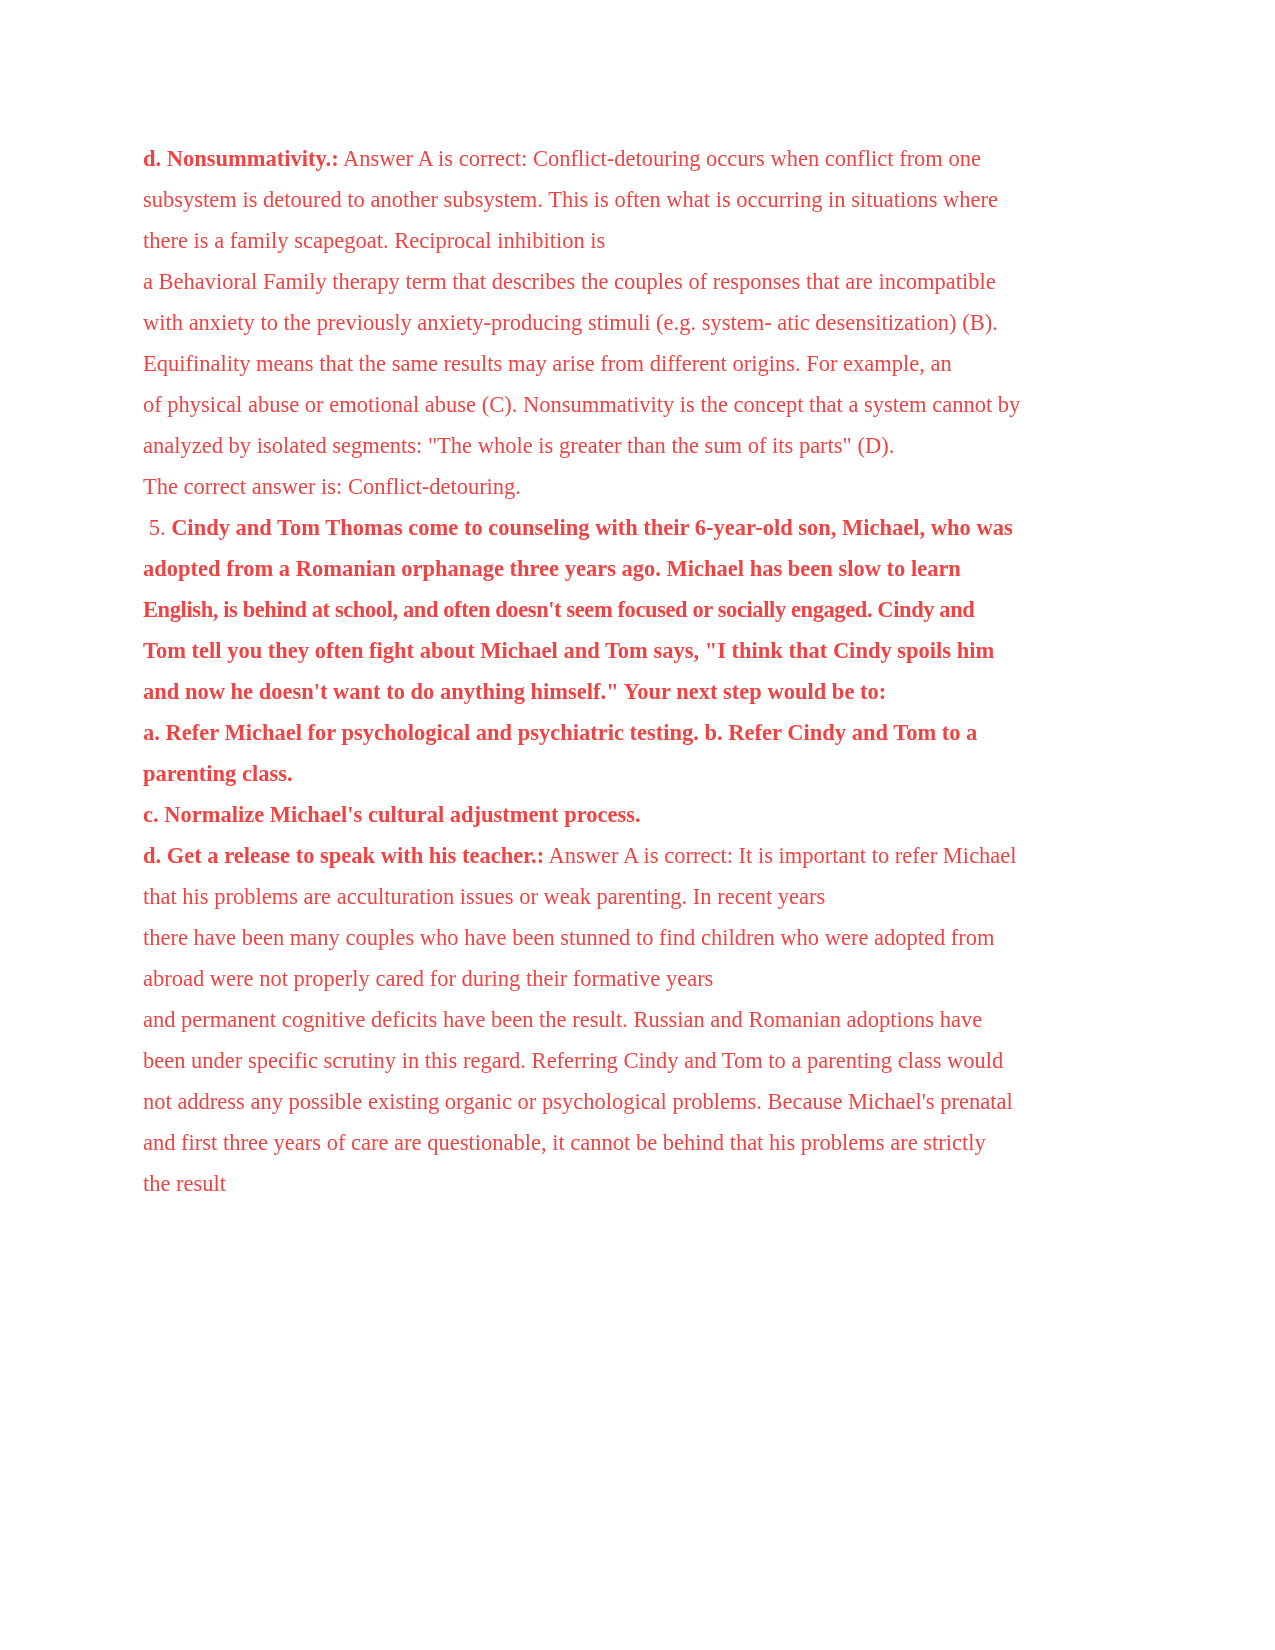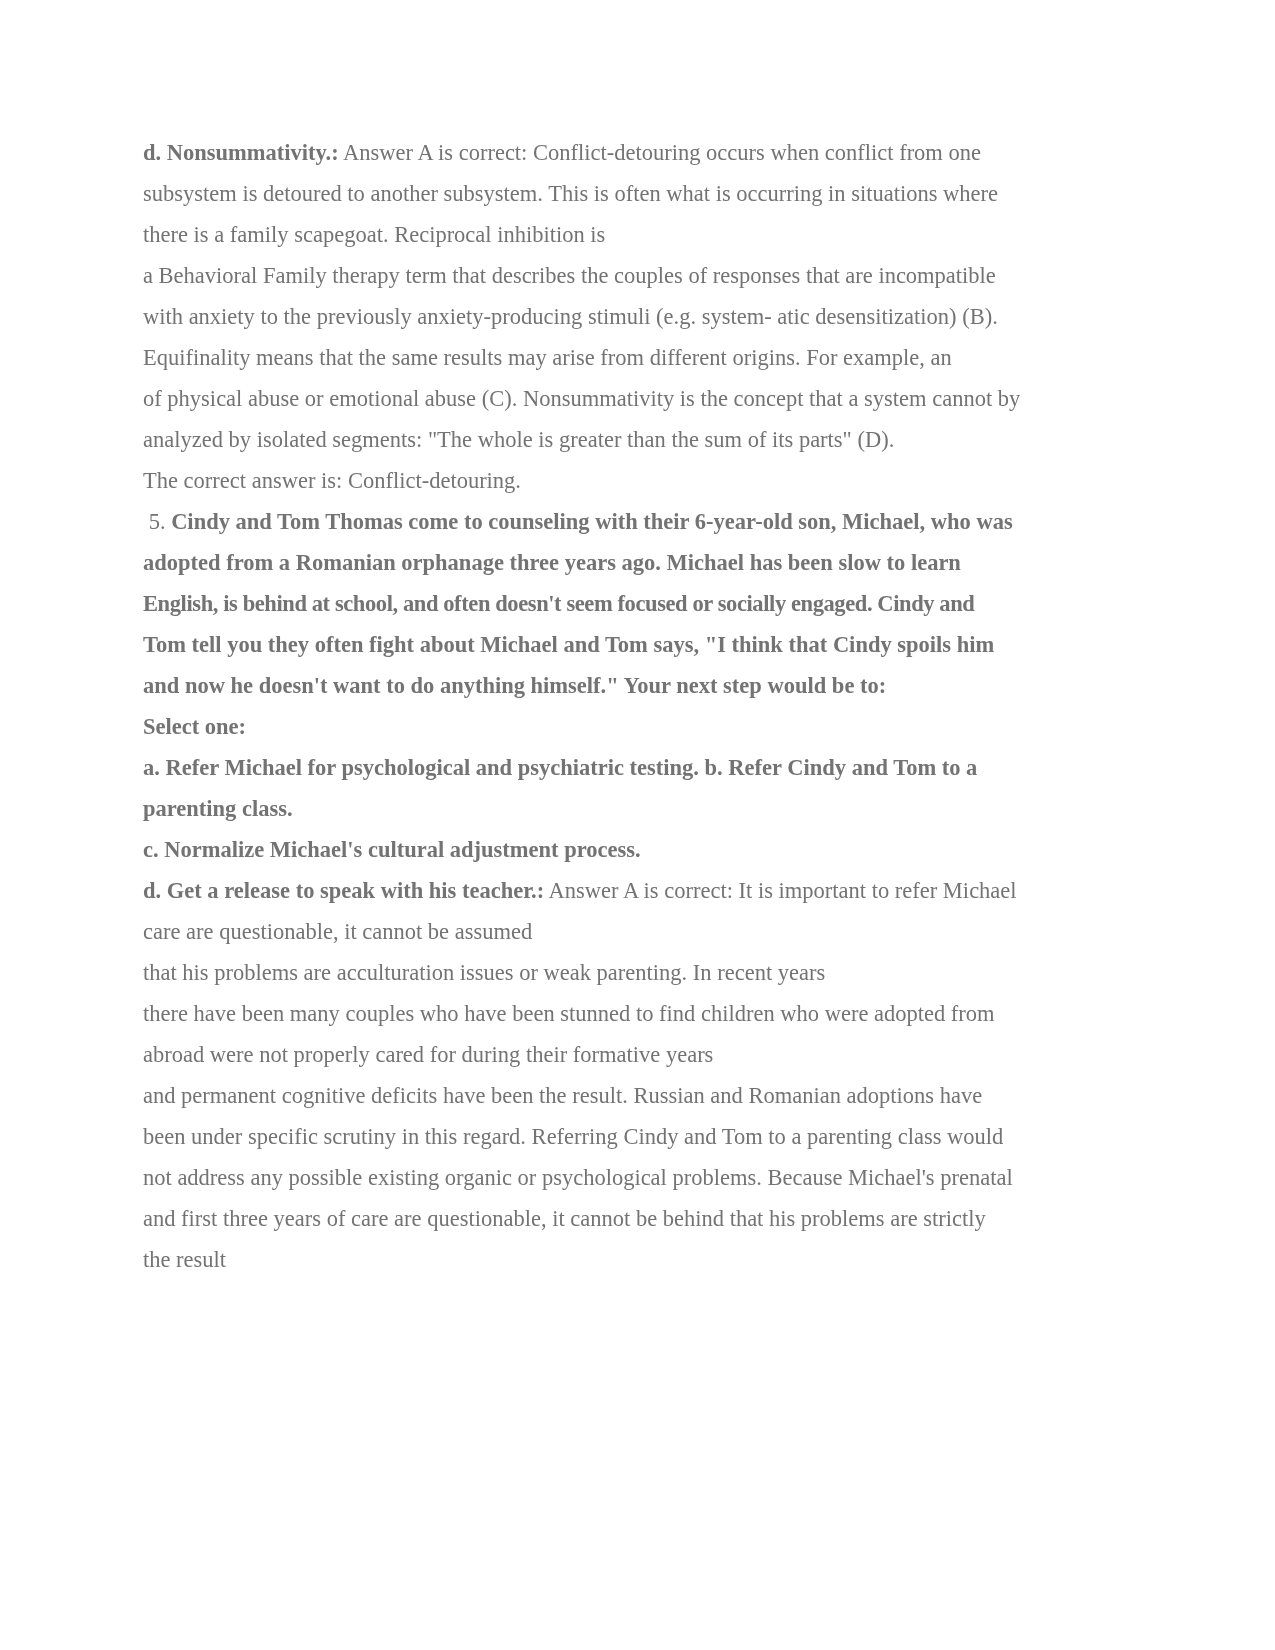--- a/index.html
+++ b/index.html
@@ -9,26 +9,26 @@
     }
     body {
       width: 1275px;
       height: 1650px;
       position: relative;
       overflow: hidden;
     }
     .page {
       position: absolute;
       left: 143px;
-      top: 132px;
+      top: 138px;
       width: 960px;
       font-family: "Liberation Serif", "DejaVu Serif", serif;
       font-size: 22.5px;
       line-height: 41px;
-      color: #737373;
+      color: #ef4444;
     }
     .line {
       display: block;
       white-space: nowrap;
       height: 41px;
     }
     .b { font-weight: bold; }
     .n { font-weight: normal; }
   </style>
 </head>
@@ -44,26 +44,24 @@
   <span class="line">Equifinality means that the same results may arise from different origins. For example, an</span>
   <span class="line">of physical abuse or emotional abuse (C). Nonsummativity is the concept that a system cannot by</span>
   <span class="line">analyzed by isolated segments: "The whole is greater than the sum of its parts" (D).</span>
   <span class="line">The correct answer is: Conflict-detouring.</span>
 
   <span class="line"><span class="n" style="white-space:pre"> 5. </span><span class="b">Cindy and Tom Thomas come to counseling with their 6-year-old son, Michael, who was</span></span>
   <span class="line b">adopted from a Romanian orphanage three years ago. Michael has been slow to learn</span>
   <span class="line b" style="letter-spacing:-0.4px">English, is behind at school, and often doesn't seem focused or socially engaged. Cindy and</span>
   <span class="line b">Tom tell you they often fight about Michael and Tom says, "I think that Cindy spoils him</span>
   <span class="line b">and now he doesn't want to do anything himself." Your next step would be to:</span>
-  <span class="line b">Select one:</span>
   <span class="line b">a. Refer Michael for psychological and psychiatric testing. b. Refer Cindy and Tom to a</span>
   <span class="line b">parenting class.</span>
   <span class="line b">c. Normalize Michael's cultural adjustment process.</span>
   <span class="line"><span class="b">d. Get a release to speak with his teacher.:</span><span class="n"> Answer A is correct: It is important to refer Michael</span></span>
-  <span class="line">care are questionable, it cannot be assumed</span>
   <span class="line">that his problems are acculturation issues or weak parenting. In recent years</span>
   <span class="line">there have been many couples who have been stunned to find children who were adopted from</span>
   <span class="line">abroad were not properly cared for during their formative years</span>
   <span class="line">and permanent cognitive deficits have been the result. Russian and Romanian adoptions have</span>
   <span class="line">been under specific scrutiny in this regard. Referring Cindy and Tom to a parenting class would</span>
   <span class="line">not address any possible existing organic or psychological problems. Because Michael's prenatal</span>
   <span class="line">and first three years of care are questionable, it cannot be behind that his problems are strictly</span>
   <span class="line">the result</span>
 
 </div>

